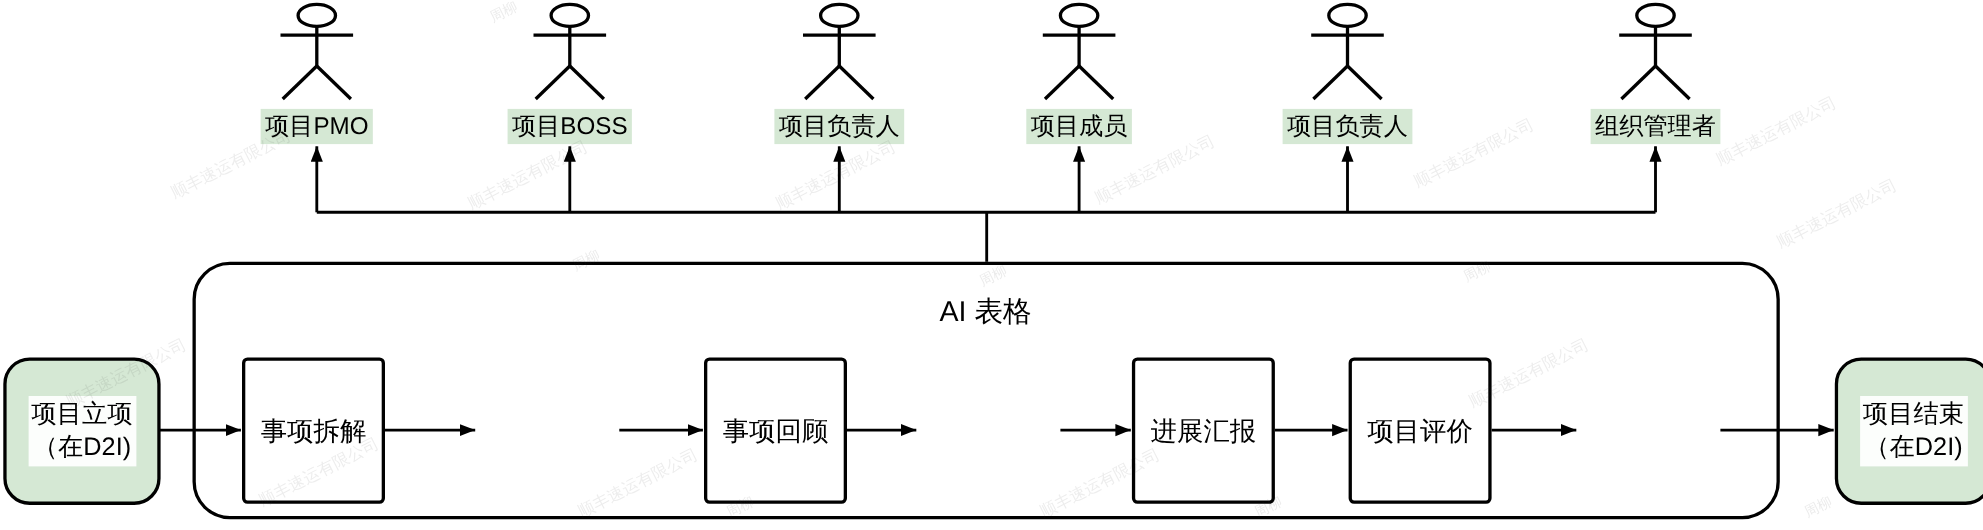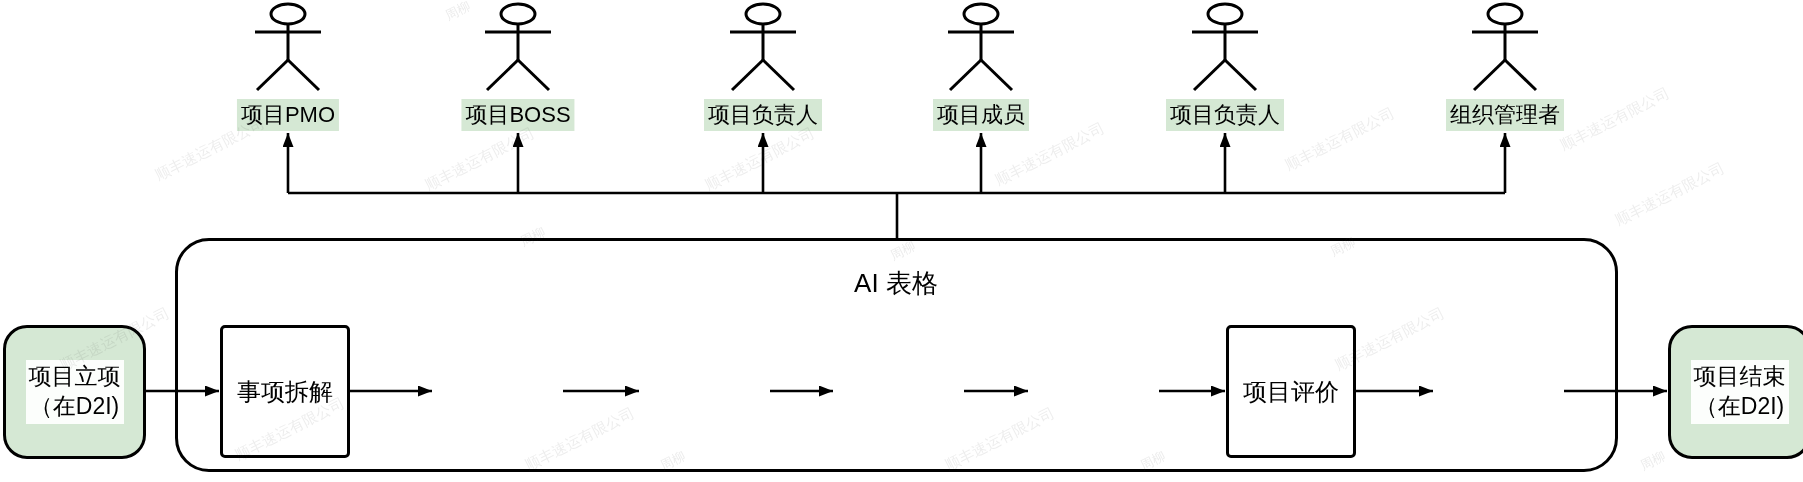--- a/index.html
+++ b/index.html
@@ -120,20 +120,22 @@
   <div class="actor-label" style="left:1505px">组织管理者</div>
 
   <div class="terminal-box" style="left:3px">
     <div class="terminal-label">
       <div>项目立项</div>
       <div>（在D2I)</div>
     </div>
   </div>
 
   <div class="step-box" style="left:220px">事项拆解</div>
+  <div class="step-box" style="left:640px">事项回顾</div>
+  <div class="step-box" style="left:1029px">进展汇报</div>
   <div class="step-box" style="left:1226px">项目评价</div>
 
   <div class="terminal-box" style="left:1668px">
     <div class="terminal-label">
       <div>项目结束</div>
       <div>（在D2I)</div>
     </div>
   </div>
 
   <div id="watermark-layer">

